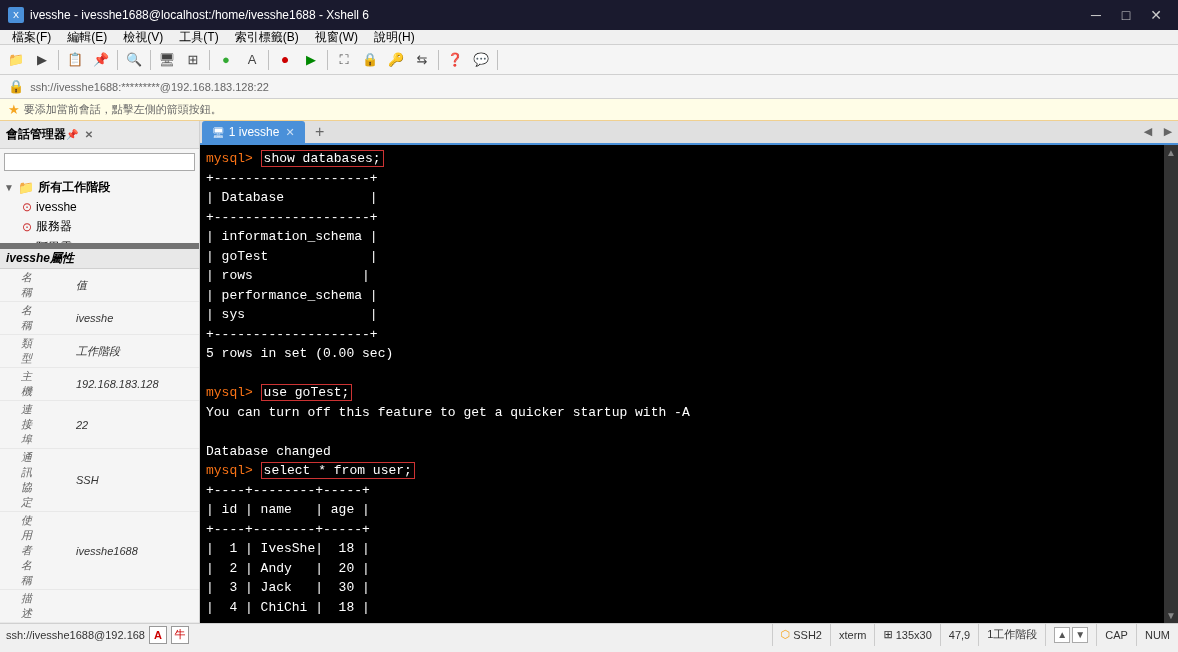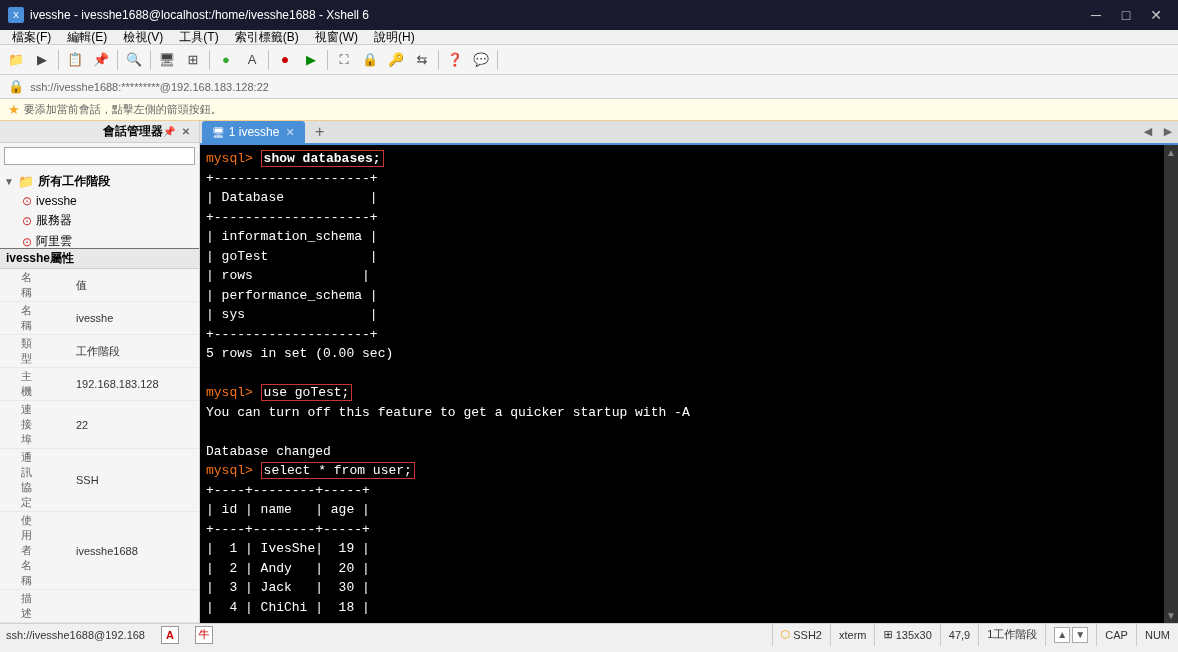--- a/index.html
+++ b/index.html
@@ -78,45 +78,46 @@
     
     .session-panel {
       width: 200px;
       background: #f5f5f5;
       border-right: 1px solid #d0d0d0;
       display: flex;
       flex-direction: column;
     }
     .panel-header {
       background: #e8e8e8;
-      height: 22px;
-      display: flex;
-      align-items: center;
-      justify-content: flex-end;
+      height: 28px;
+      display: flex;
+      align-items: center;
+      justify-content: flex-start;
       padding: 0 6px;
       border-bottom: 1px solid #d0d0d0;
       font-size: 12px;
       font-weight: bold;
     }
     .panel-header-controls { display: flex; gap: 2px; }
     .panel-ctrl-btn { width: 14px; height: 14px; display: flex; align-items: center; justify-content: center; cursor: pointer; font-size: 10px; color: #666; }
     .session-search { padding: 4px; }
     .session-search input { width: 100%; height: 18px; font-size: 11px; border: 1px solid #aaa; padding: 0 4px; }
     .session-tree { flex: 1; overflow-y: auto; padding: 2px; }
     .tree-item { display: flex; align-items: center; gap: 4px; padding: 2px 4px; cursor: pointer; font-size: 12px; }
     .tree-item.group { font-weight: bold; padding-left: 2px; }
     .tree-indent { padding-left: 16px; }
     .folder-icon { color: #f5a623; font-size: 13px; }
     .session-icon { color: #cc3333; font-size: 12px; }
     .expand-icon { font-size: 10px; color: #666; width: 10px; }
 
     
     .props-panel {
-      border-top: 1px solid #737373;
+      border-top: 6px solid #737373;
       font-size: 11px;
+      font-style: italic;
     }
     .props-header {
       background: #e8e8e8;
       height: 20px;
       display: flex;
       align-items: center;
       padding: 0 6px;
       font-size: 12px;
       font-weight: bold;
       border-bottom: 1px solid #d0d0d0;
@@ -194,21 +195,21 @@
       height: 22px;
       display: flex;
       align-items: center;
       border-top: 1px solid #d0d0d0;
       font-size: 11px;
       color: #333;
     }
     .status-left {
       display: flex;
       align-items: center;
-      gap: 16px;
+      gap: 4px;
       padding: 0 6px;
       flex: 1;
     }
     .status-addr { color: #333; }
     .status-icon-A { 
       width: 18px; height: 18px; 
       background: #fff; border: 1px solid #999; 
       display: flex; align-items: center; justify-content: center;
       font-size: 11px; font-weight: bold; color: #c00;
     }
@@ -391,41 +392,41 @@
       </div>
       <div class="tab-new">+</div>
       <div style="flex:1;"></div>
       <div class="tab-nav-btn">◀</div>
       <div class="tab-nav-btn">▶</div>
     </div>
 
     <div class="terminal-wrapper">
       <div class="terminal-area">
 
-        <div class="term-line"><span class="term-prompt">mysql&gt; </span><span style="border: 1px solid #cc3333; padding: 0 2px; color: #fff; font-weight: bold;">show databases;</span></div>
+        <div class="term-line"><span class="term-prompt">mysql&gt; </span><span style="border: 1px solid #cc3333; padding: 0 2px; color: #fff;">show databases;</span></div>
         <div class="term-line">+--------------------+</div>
         <div class="term-line">| Database           |</div>
         <div class="term-line">+--------------------+</div>
         <div class="term-line">| information_schema |</div>
         <div class="term-line">| goTest             |</div>
         <div class="term-line">| rows              |</div>
         <div class="term-line">| performance_schema |</div>
         <div class="term-line">| sys                |</div>
         <div class="term-line">+--------------------+</div>
         <div class="term-line">5 rows in set (0.00 sec)</div>
         <div class="term-line">&nbsp;</div>
         <div class="term-line"><span class="term-prompt">mysql&gt; </span><span style="border: 1px solid #cc3333; padding: 0 2px; color: #fff;">use goTest;</span></div>
         <div class="term-line">You can turn off this feature to get a quicker startup with -A</div>
         <div class="term-line">&nbsp;</div>
         <div class="term-line">Database changed</div>
         <div class="term-line"><span class="term-prompt">mysql&gt; </span><span style="border: 1px solid #cc3333; padding: 0 2px; color: #fff;">select * from user;</span></div>
         <div class="term-line">+----+--------+-----+</div>
         <div class="term-line">| id | name   | age |</div>
         <div class="term-line">+----+--------+-----+</div>
-        <div class="term-line">|  1 | IvesShe|  19 |</div>
+        <div class="term-line">|  1 | IvesShe|  18 |</div>
         <div class="term-line">|  2 | Andy   |  20 |</div>
         <div class="term-line">|  3 | Jack   |  30 |</div>
         <div class="term-line">|  4 | ChiChi |  18 |</div>
 
       </div>
       <div class="scrollbar-right">
         <div class="scroll-arrow">▲</div>
         <div style="flex:1; position:relative;">
           <div class="scroll-thumb" style="position:absolute; bottom:10px; left:2px;"></div>
         </div>

